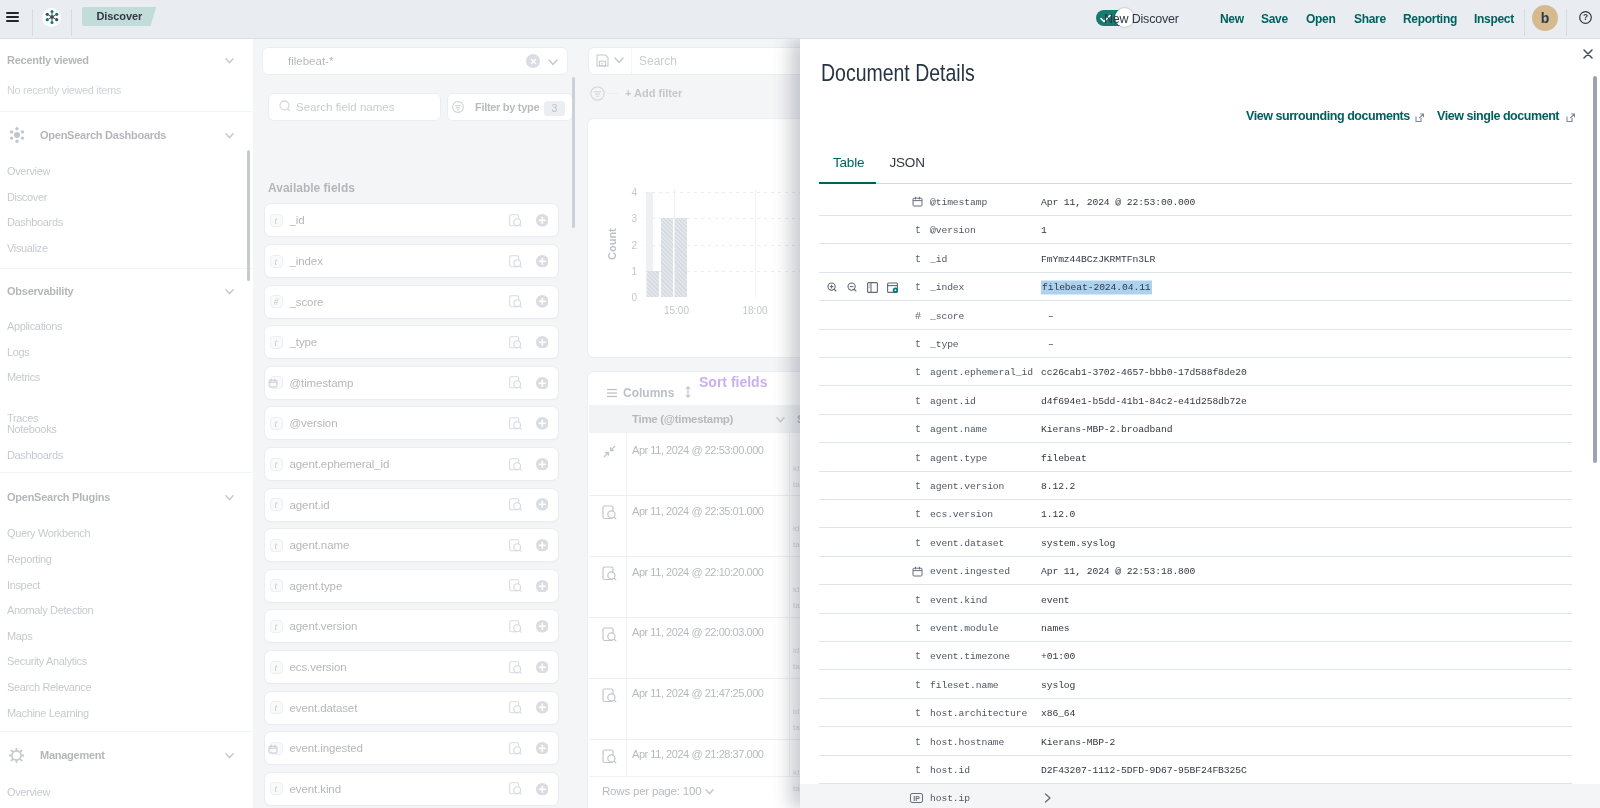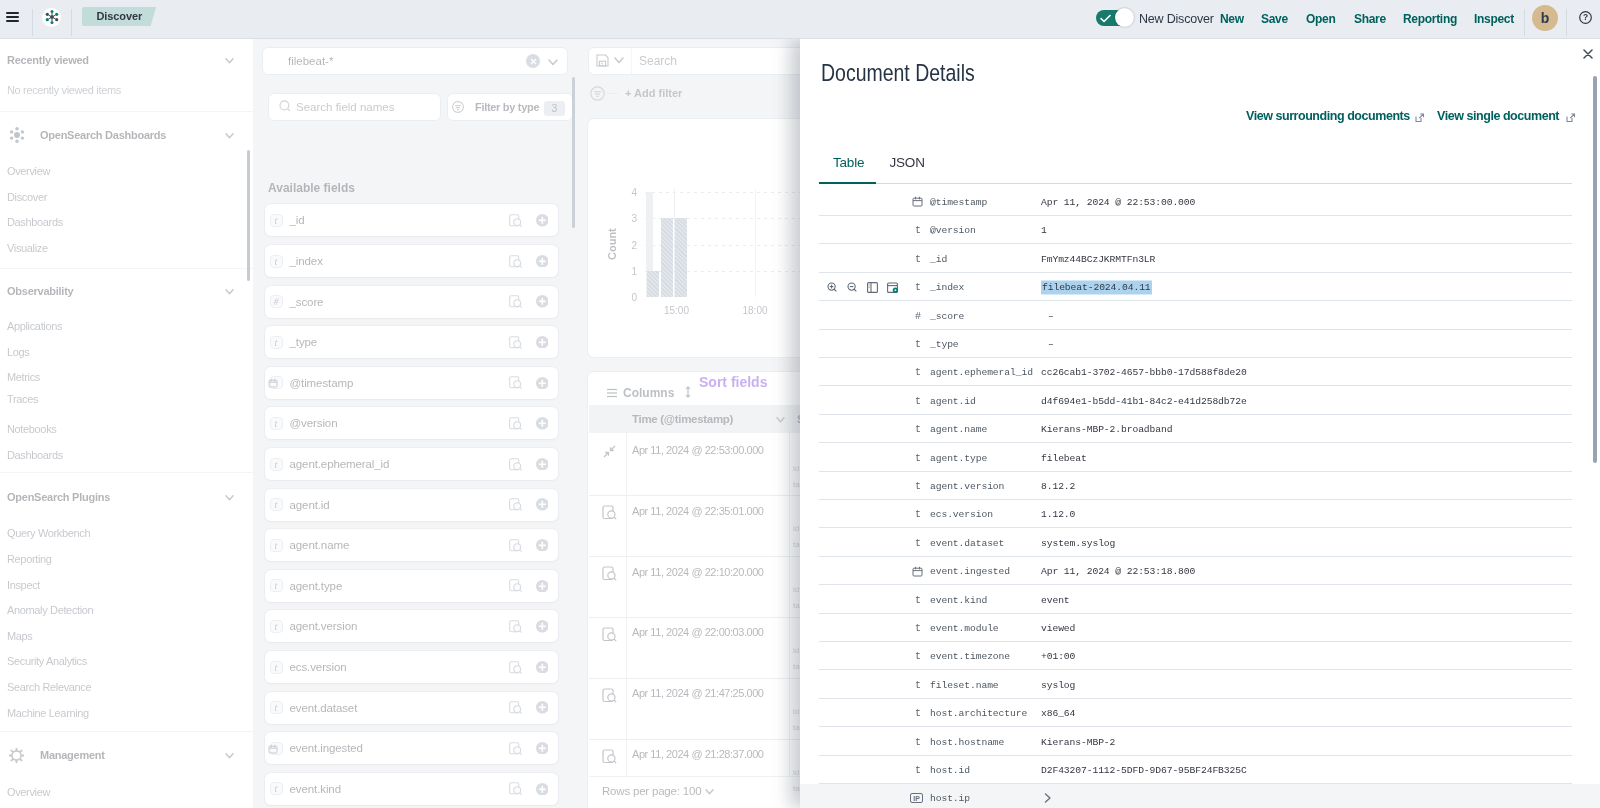--- a/index.html
+++ b/index.html
@@ -77,21 +77,21 @@
 <div class="nit" style="top:183px">Dashboards</div>
 <div class="nit" style="top:209px">Visualize</div>
 <div class="navdiv" style="top:229px"></div>
 <div class="ngh" style="top:252px">Observability</div>
 <svg class="abs" style="left:225px;top:248px;" width="9" height="9" viewBox="0 0 9 9">
           <polyline points="1,2.6999999999999997 4.5,6.75 8,2.6999999999999997" fill="none" stroke="#69707d" stroke-width="1.5" stroke-linecap="round" stroke-linejoin="round"></polyline>
         </svg>
 <div class="nit" style="top:287px">Applications</div>
 <div class="nit" style="top:313px">Logs</div>
 <div class="nit" style="top:338px">Metrics</div>
-<div class="nit" style="top:360px">Traces</div>
+<div class="nit" style="top:379px">Traces</div>
 <div class="nit" style="top:390px">Notebooks</div>
 <div class="nit" style="top:416px">Dashboards</div>
 <div class="navdiv" style="top:433px"></div>
 <div class="ngh" style="top:458px">OpenSearch Plugins</div>
 <svg class="abs" style="left:225px;top:454px;" width="9" height="9" viewBox="0 0 9 9">
           <polyline points="1,2.6999999999999997 4.5,6.75 8,2.6999999999999997" fill="none" stroke="#69707d" stroke-width="1.5" stroke-linecap="round" stroke-linejoin="round"></polyline>
         </svg>
 <div class="nit" style="top:494px">Query Workbench</div>
 <div class="nit" style="top:520px">Reporting</div>
 <div class="nit" style="top:546px">Inspect</div>
@@ -518,21 +518,21 @@
         <span>Discover</span>
       </div>
   <div id="toggle">
         <div class="knob"></div>
       </div>
 
 <svg class="abs" style="left:1100px;top:14px;" width="11" height="9" viewBox="0 0 11 9">
         <path d="M1 4.5 L4 7.5 L10 1.5" fill="none" stroke="#fff" stroke-width="1.6" stroke-linecap="round" stroke-linejoin="round"></path>
       </svg>
 
-  <div class="hlabel" style="left:1139px">New Discover</div>
+  <div class="hlabel" style="left:1104px">New Discover</div>
   <div class="hlink" style="left:1220px">New</div>
   <div class="hlink" style="left:1261px">Save</div>
   <div class="hlink" style="left:1306px">Open</div>
   <div class="hlink" style="left:1354px">Share</div>
   <div class="hlink" style="left:1403px">Reporting</div>
   <div class="hlink" style="left:1474px">Inspect</div>
   <div class="hdiv" style="left:1524px"></div>
   <div id="avatar">b</div>
   <div class="hdiv" style="left:1566px"></div>
 
@@ -650,21 +650,21 @@
       </svg>
 <div class="dname" style="top:532.1px">event.ingested</div>
 <div class="dval" style="left:241px;top:532.1px">Apr 11, 2024 @ 22:53:18.800</div>
 <div class="drow" style="top:546.3px;height:28.4px"></div>
 <div class="dtype" style="left:115px;top:560.5px">t</div>
 <div class="dname" style="top:560.5px">event.kind</div>
 <div class="dval" style="left:241px;top:560.5px">event</div>
 <div class="drow" style="top:574.7px;height:28.4px"></div>
 <div class="dtype" style="left:115px;top:588.9000000000001px">t</div>
 <div class="dname" style="top:588.9000000000001px">event.module</div>
-<div class="dval" style="left:241px;top:588.9000000000001px">viewed</div>
+<div class="dval" style="left:241px;top:588.9000000000001px">names</div>
 <div class="drow" style="top:603.0999999999999px;height:28.4px"></div>
 <div class="dtype" style="left:115px;top:617.3px">t</div>
 <div class="dname" style="top:617.3px">event.timezone</div>
 <div class="dval" style="left:241px;top:617.3px">+01:00</div>
 <div class="drow" style="top:631.5px;height:28.4px"></div>
 <div class="dtype" style="left:115px;top:645.7px">t</div>
 <div class="dname" style="top:645.7px">fileset.name</div>
 <div class="dval" style="left:241px;top:645.7px">syslog</div>
 <div class="drow" style="top:659.9px;height:28.4px"></div>
 <div class="dtype" style="left:115px;top:674.1px">t</div>

